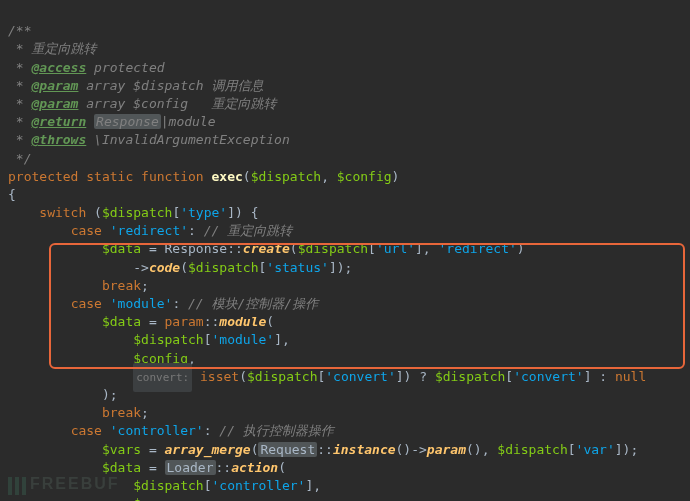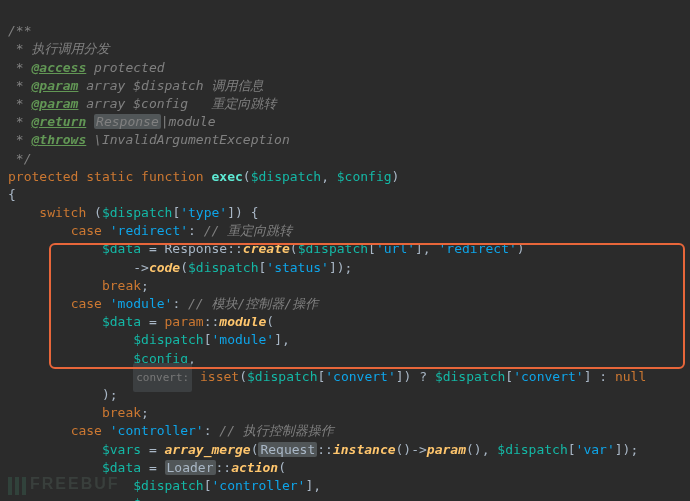--- a/index.html
+++ b/index.html
@@ -13,23 +13,23 @@
     height: 501px;
     overflow: hidden;
     padding: 4px 0 0 8px;
     position: relative;
   }
   .code { white-space: pre; }
   .c-comment { color: #808080; font-style: italic; }
   .c-doctag { color: #629755; font-style: italic; font-weight: bold; text-decoration: underline; margin-top: 32px; }
   .c-keyword { color: #cc7832; }
   .c-string { color: #0ea5e9; }
-  .c-var { color: #14b8a6; }
+  .c-var { color: #84cc16; }
   .c-func { color: #ffc66d; font-style: italic; font-weight: bold; }
-  .c-funcdef { color: #5eead4; font-weight: bold; }
+  .c-funcdef { color: #fef9c3; font-weight: bold; }
   .c-class { color: #a9b7c6; }
   .c-op { color: #a9b7c6; }
   .c-param-hint { background: #3c3f41; color: #787878; font-size: 11px; padding: 8px 3px; border-radius: 2px; font-style: normal; }
   .c-hl { background: #515658; border-radius: 2px; padding: 0 2px;}
   .highlight-box {
     position: absolute;
     border: 2px solid #e8663a;
     border-radius: 6px;
     pointer-events: none;
   }
@@ -47,21 +47,21 @@
     gap:4px;
   }
   .watermark .bars { display:inline-flex; gap:3px; }
   .watermark .bar { width:4px; height:18px; background: rgba(60,110,90,0.35); display:inline-block; }
 </style>
 </head>
 <body>
 
 <div class="code">
 <span class="c-comment">/**</span>
-<span class="c-comment"> * 执行调用分发</span>
+<span class="c-comment"> * 重定向跳转</span>
 <span class="c-comment"><span> * </span><span class="c-doctag">@access</span><span> protected</span></span>
 <span class="c-comment"><span> * </span><span class="c-doctag">@param</span><span> array $dispatch 调用信息</span></span>
 <span class="c-comment"><span> * </span><span class="c-doctag">@param</span><span> array $config   重定向跳转</span></span>
 <span class="c-comment"><span> * </span><span class="c-doctag">@return</span><span> </span><span class="c-hl">Response</span><span>|module</span></span>
 <span class="c-comment"><span> * </span><span class="c-doctag">@throws</span><span> \InvalidArgumentException</span></span>
 <span class="c-comment"> */</span>
 <span><span class="c-keyword">protected</span> <span class="c-keyword">static</span> <span class="c-keyword">function</span> <span class="c-funcdef">exec</span><span class="c-op">(</span><span class="c-var">$dispatch</span><span class="c-op">, </span><span class="c-var">$config</span><span class="c-op">)</span></span>
 <span class="c-op">{</span>
     <span class="c-keyword">switch</span><span class="c-op"> (</span><span class="c-var">$dispatch</span><span class="c-op">[</span><span class="c-string">'type'</span><span class="c-op">]) {</span>
         <span class="c-keyword">case</span><span class="c-string"> 'redirect'</span><span class="c-op">: </span><span class="c-comment">// 重定向跳转</span>

